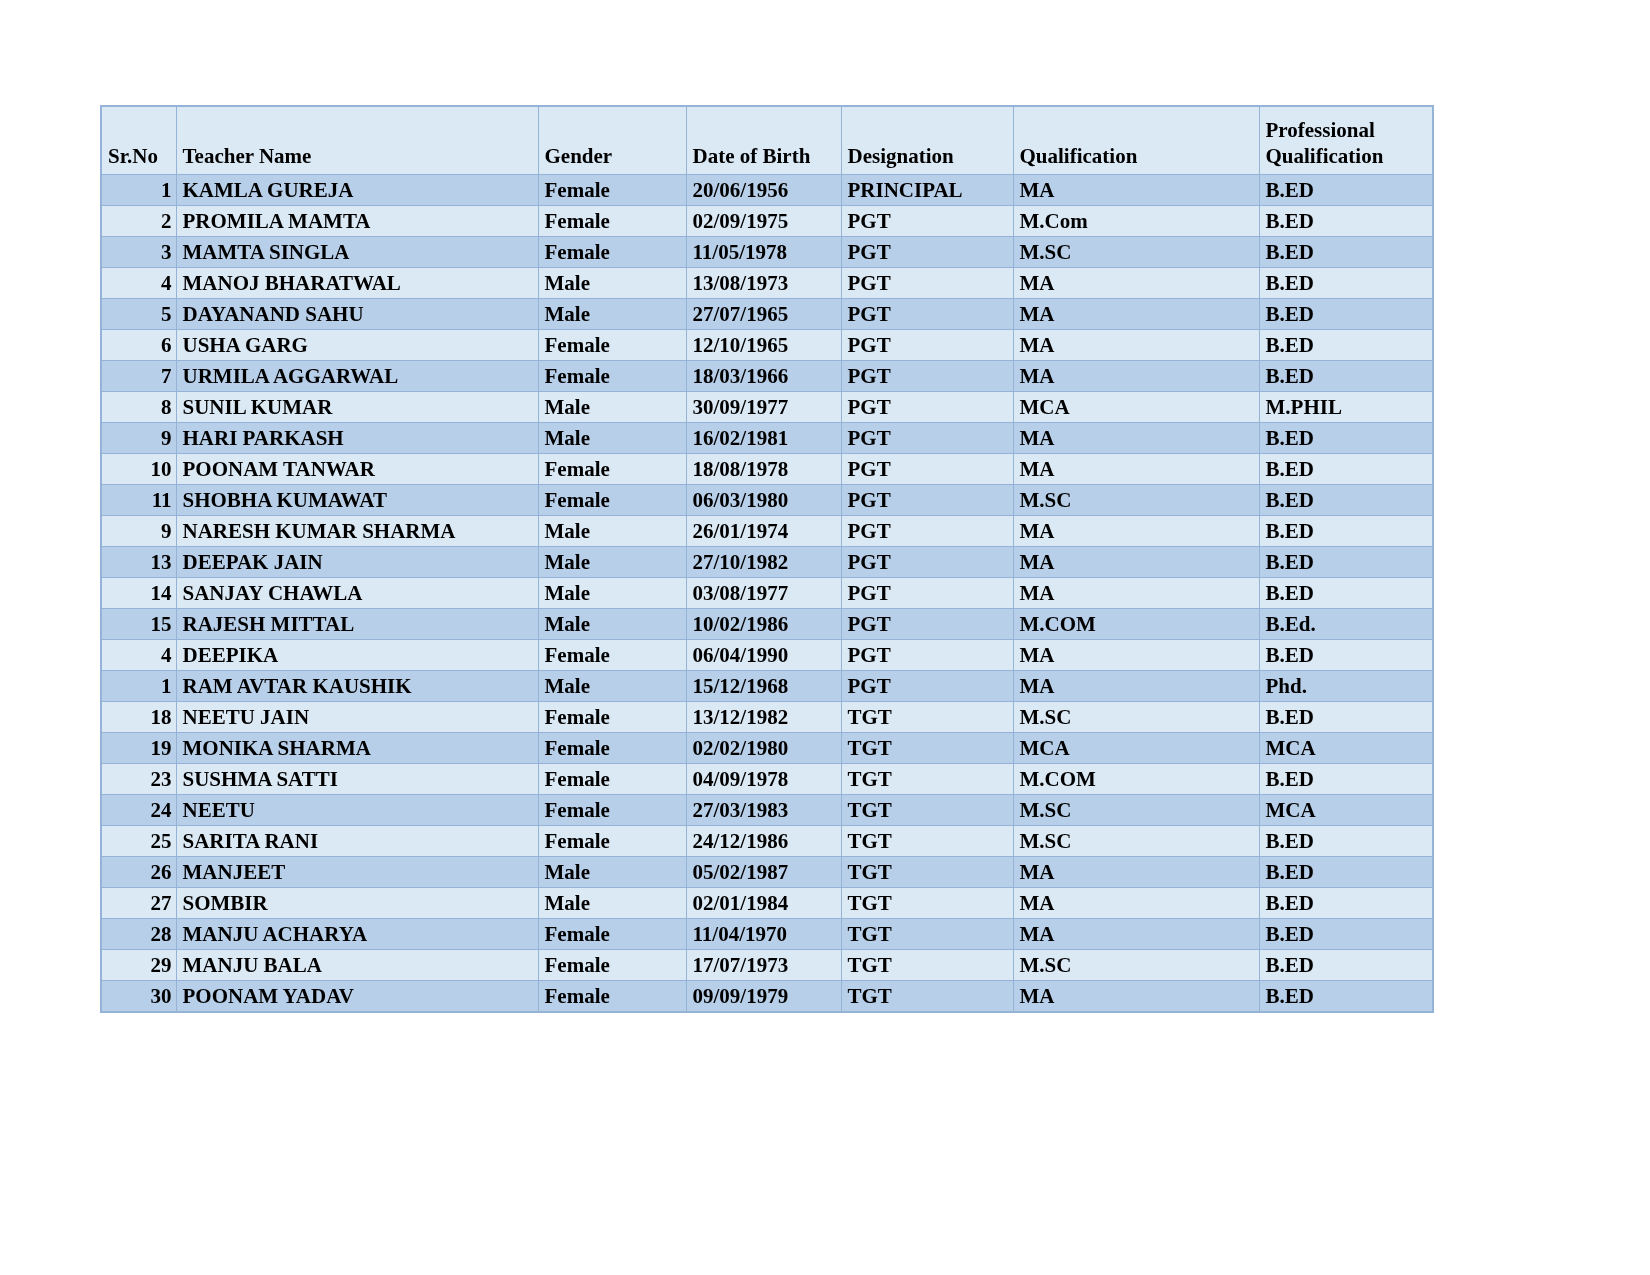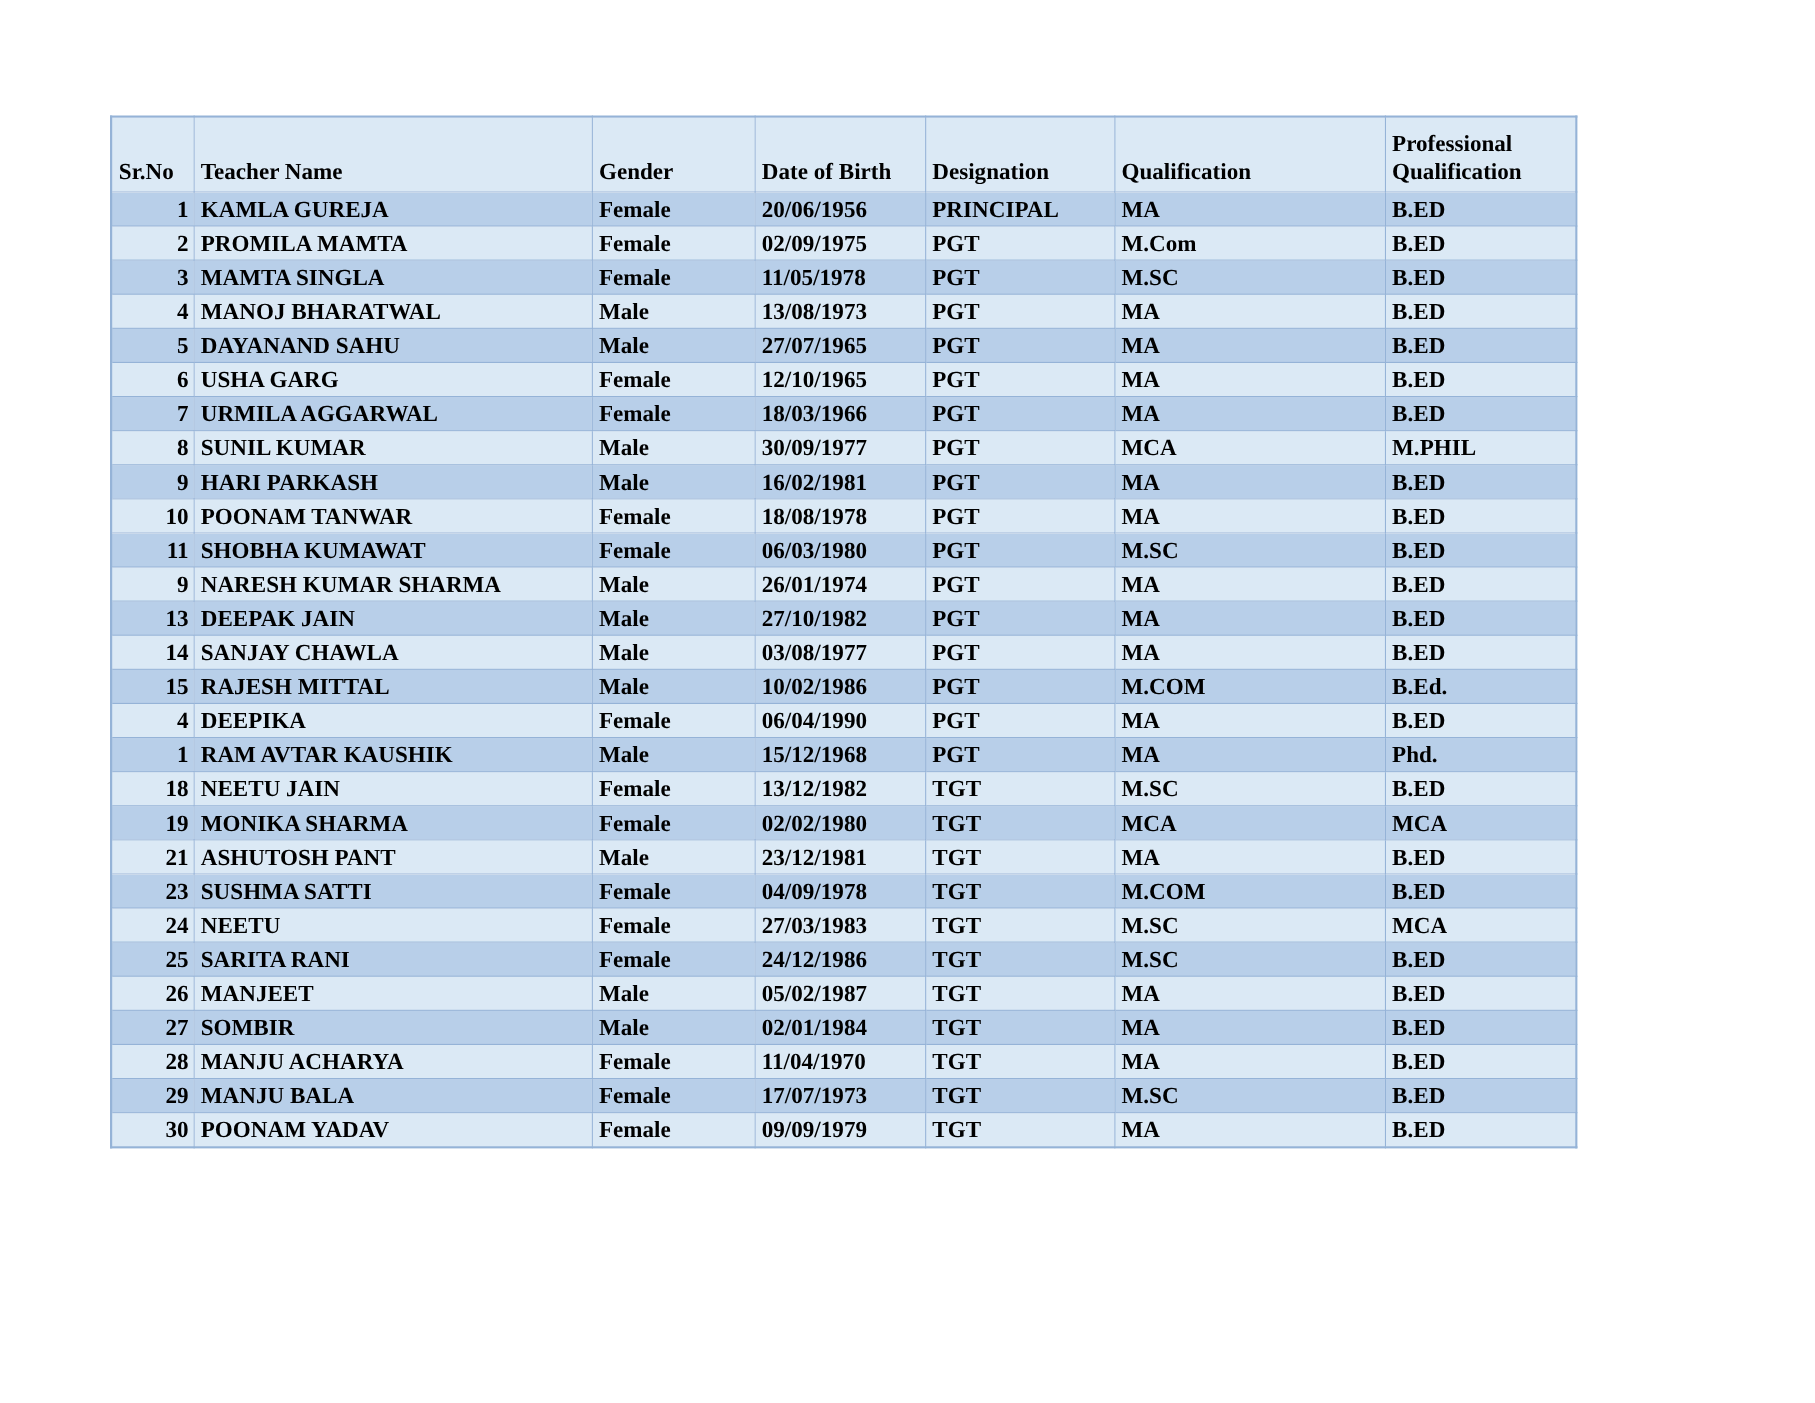--- a/index.html
+++ b/index.html
@@ -263,29 +263,20 @@
       <td class="sr">19</td>
       <td>MONIKA SHARMA</td>
       <td>Female</td>
       <td>02/02/1980</td>
       <td>TGT</td>
       <td>MCA</td>
       <td>MCA</td>
     </tr>
 
 
-    <tr>
-      <td class="sr">21</td>
-      <td>ASHUTOSH PANT</td>
-      <td>Male</td>
-      <td>23/12/1981</td>
-      <td>TGT</td>
-      <td>MA</td>
-      <td>B.ED</td>
-    </tr>
 
 
     <tr>
       <td class="sr">23</td>
       <td>SUSHMA SATTI</td>
       <td>Female</td>
       <td>04/09/1978</td>
       <td>TGT</td>
       <td>M.COM</td>
       <td>B.ED</td>

